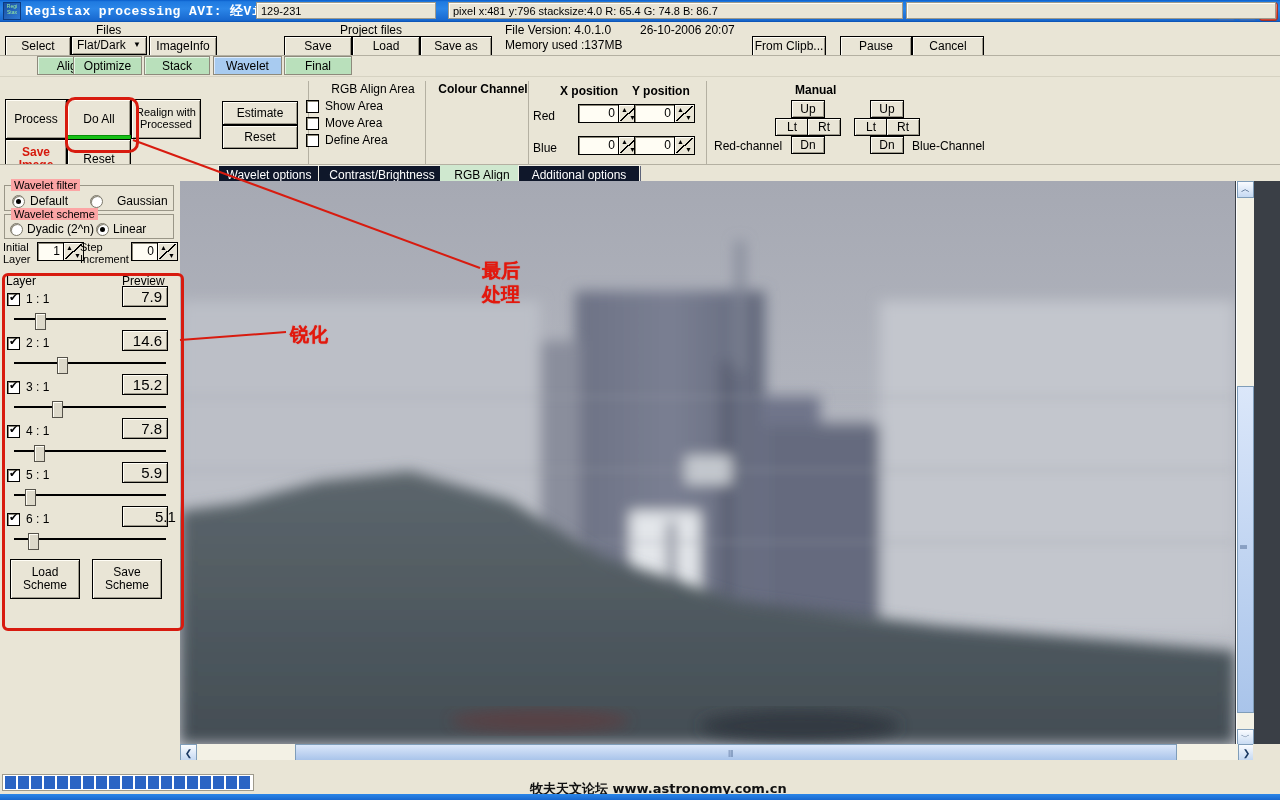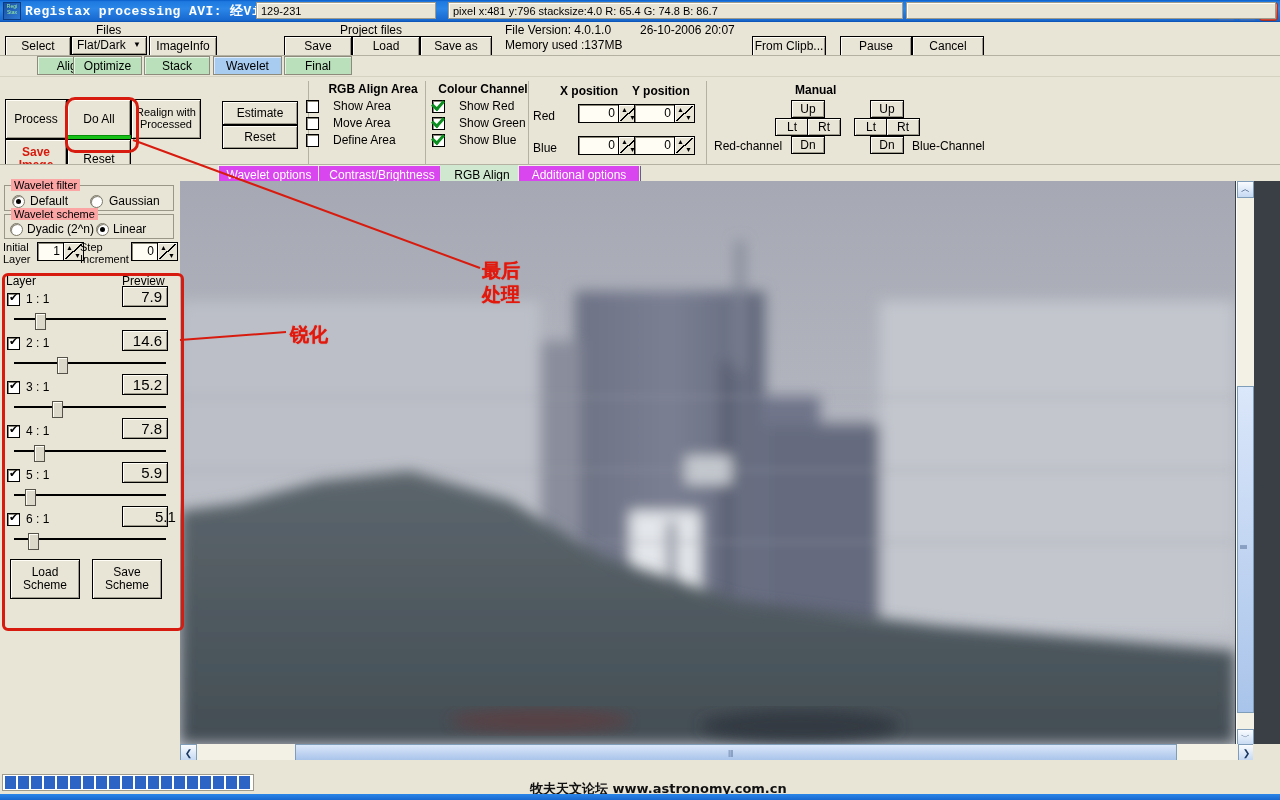--- a/index.html
+++ b/index.html
@@ -67,21 +67,21 @@
   .band{position:absolute;left:0;top:77px;width:1280px;height:103px;background:#e9e5d6;}
   .cbox{
     width:11px;height:11px;background:#fff;border:1px solid #000;
     box-shadow:inset 1px 1px 0 #8b8778;
     display:inline-block;position:relative;flex:none;
   }
   .cbox.on::after{
     content:"";position:absolute;left:1px;top:-3px;width:5px;height:9px;
     border:solid #0a8f20;border-width:0 3px 3px 0;transform:rotate(42deg);
   }
-  .chk-row{display:flex;align-items:center;gap:14px;font-size:12px;margin-bottom:3px;}
+  .chk-row{display:flex;align-items:center;gap:6px;font-size:12px;margin-bottom:3px;}
 
   .spin{display:flex;align-items:stretch;height:19px;}
   .spin .fld{
     width:36px;background:#fffdf4;border:1px solid #000;
     box-shadow:inset 1px 1px 0 #8b8778;
     text-align:right;padding-right:3px;font-size:12px;line-height:17px;
   }
   .spin .updn{
     width:19px;border:1px solid #000;border-left:none;background:#e9e5d6;
     box-shadow:inset 1px 1px 0 #fffdf5;position:relative;
@@ -89,21 +89,21 @@
   .spin .updn::before{content:"";position:absolute;left:1px;top:1px;right:1px;bottom:1px;
      background:linear-gradient(to bottom right,transparent 47%,#000 47%,#000 53%,transparent 53%);}
   .spin .updn .ar{position:absolute;font-size:7px;line-height:7px;color:#000;}
   .spin .updn .up{left:2px;top:1px;}
   .spin .updn .dn{right:2px;bottom:1px;}
 
   
   .subtab{
     position:absolute;height:17px;font-size:12px;display:flex;align-items:center;
     justify-content:center;padding:0 4px;cursor:default;
-    background:#d946ef;color:#fff;border:1px solid #f2f0e6;
+    background:#0f172a;color:#fff;border:1px solid #f2f0e6;
     box-shadow:1px 1px 0 #5d6379;
   }
   .subtab.sel{background:#cfe8cf;color:#000;border:1px solid #cfe8cf;box-shadow:none;}
 
   
   .gbox{position:absolute;border:1px solid #9a9688;}
   .gbox .cap{position:absolute;top:-7px;left:6px;background:#fca5a5;padding:0 3px;font-size:11px;}
   .radio{
     width:11px;height:11px;border-radius:50%;background:#fff;border:1px solid #7a7668;
     box-shadow:inset 1px 1px 0 #8b8778;display:inline-block;position:relative;flex:none;
@@ -219,53 +219,39 @@
     <div class="btn" style="position:absolute;left:5px;top:62px;width:60px;height:38px;flex-direction:column;color:#d61a0d;font-weight:bold;font-size:12px;">
       <span style="text-align:center;">Save Image</span>
     </div>
     <div class="btn" style="position:absolute;left:67px;top:62px;width:62px;height:38px;">Reset</div>
 
     <div class="btn" style="position:absolute;left:222px;top:24px;width:74px;height:22px;">Estimate</div>
     <div class="btn" style="position:absolute;left:222px;top:48px;width:74px;height:22px;">Reset</div>
 
     <div class="divider" style="left:308px;top:4px;width:1px;height:92px;"></div>
 
-    <div style="position:absolute;left:313px;top:5px;width:120px;font-weight:bold;font-size:12px;text-align:center;">RGB Align Area</div>
+    <div style="position:absolute;left:313px;top:5px;width:120px;font-weight:normal;font-size:12px;text-align:center;">RGB Align Area</div>
     <div style="position:absolute;left:306px;top:22px;">
       <div class="chk-row">
         <span class="cbox"></span>
         <span>Show Area</span>
       </div>
       <div class="chk-row">
         <span class="cbox"></span>
         <span>Move Area</span>
       </div>
       <div class="chk-row">
         <span class="cbox"></span>
         <span>Define Area</span>
       </div>
     </div>
 
     <div class="divider" style="left:425px;top:4px;width:1px;height:92px;"></div>
 
     <div style="position:absolute;left:428px;top:5px;width:110px;font-weight:bold;font-size:12px;text-align:center;">Colour Channel</div>
-    <div style="position:absolute;left:432px;top:22px;">
-      <div class="chk-row">
-        <span class="cbox on"></span>
-        <span>Show Red</span>
-      </div>
-      <div class="chk-row">
-        <span class="cbox on"></span>
-        <span>Show Green</span>
-      </div>
-      <div class="chk-row">
-        <span class="cbox on"></span>
-        <span>Show Blue</span>
-      </div>
-    </div>
 
     <div class="divider" style="left:528px;top:4px;width:1px;height:92px;"></div>
 
     <div style="position:absolute;left:560px;top:7px;font-weight:bold;font-size:12px;">X position</div>
     <div style="position:absolute;left:632px;top:7px;font-weight:bold;font-size:12px;">Y position</div>
 
     <div style="position:absolute;left:533px;top:32px;font-size:12px;">Red</div>
     <div class="spin" style="position:absolute;left:578px;top:27px;">
       <div class="fld">0</div>
       <div class="updn">
@@ -324,21 +310,21 @@
 
   <div style="position:absolute;left:0;top:181px;width:180px;height:591px;background:#e9e5d6;">
 
     <div class="gbox" style="left:4px;top:4px;width:168px;height:24px;">
       <span class="cap">Wavelet filter</span>
     </div>
     <div style="position:absolute;left:12px;top:13px;display:flex;align-items:center;gap:5px;font-size:12px;">
       <span class="radio on"></span>
       <span>Default</span>
     </div>
-    <div style="position:absolute;left:90px;top:13px;display:flex;align-items:center;gap:6px;font-size:12px;">
+    <div style="position:absolute;left:90px;top:13px;display:flex;align-items:center;gap:14px;font-size:12px;">
       <span class="radio"></span>
       <span>Gaussian</span>
     </div>
 
     <div class="gbox" style="left:4px;top:33px;width:168px;height:23px;">
       <span class="cap">Wavelet scheme</span>
     </div>
     <div style="position:absolute;left:10px;top:41px;display:flex;align-items:center;gap:4px;font-size:12px;">
       <span class="radio"></span>
       <span>Dyadic (2^n)</span>

